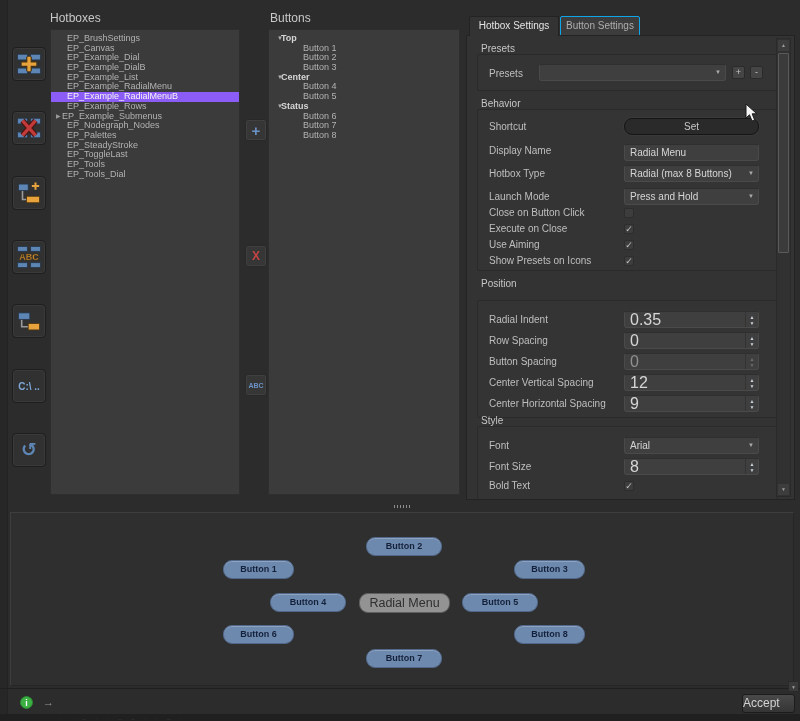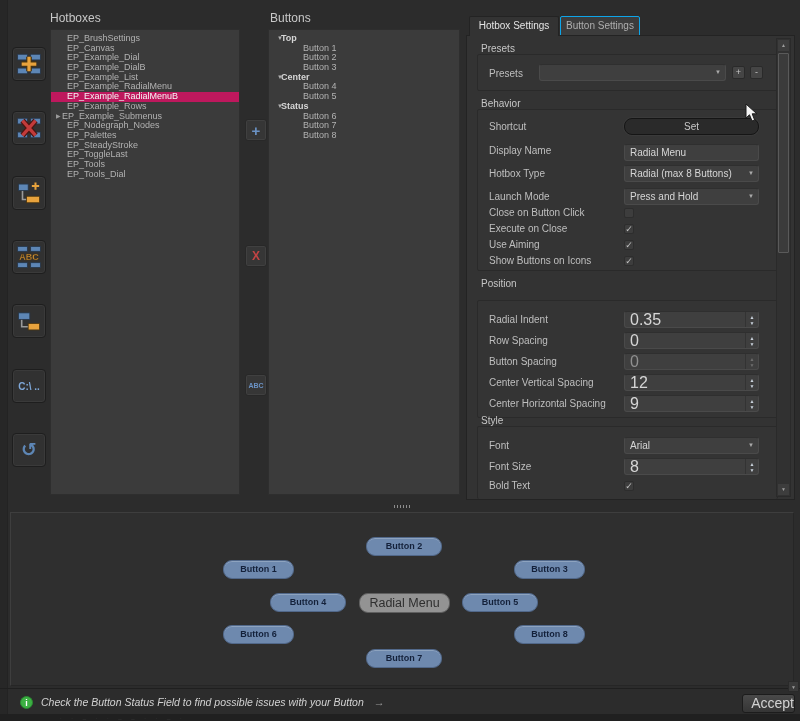--- a/index.html
+++ b/index.html
@@ -26,21 +26,21 @@
   
   .panel-title { font-size:12px; color:#c8c8c8;text-align:right; }
 
   
   .listpanel {
     background:#3b3b3b; border:1px solid #2e2e2e; overflow:hidden;
     padding-top:4px;
   }
   .lrow { height:9.7px; line-height:9.7px; font-size:9px; color:#b2b2b2; white-space:nowrap; }
   .lrow .txt { padding-left:16px; display:block; }
-  .lrow.sel { background:#be185d; color:#f5f5f5; }
+  .lrow.sel { background:#8b5cf6; color:#f5f5f5; }
   .lrow .expander { display:inline-block; width:10px; padding-left:5px; font-size:6px; color:#9a9a9a; vertical-align:top; }
   .lrow.witharrow .txt { display:inline-block; padding-left:1px; }
 
   .trow { height:9.7px; line-height:9.7px; font-size:9px; white-space:nowrap; }
   .trow .tri { display:inline-block; width:12px; padding-left:8px; font-size:6px; color:#b0b0b0; vertical-align:top; }
   .trow.group { color:#d6d6d6; font-weight:bold; }
   .trow.item { color:#b2b2b2; padding-left:34px; }
 
   
   .mid-btn {
@@ -127,21 +127,21 @@
   
   #divider { left:0; top:688px; width:800px; height:1px; background:#1f1f1f; }
   #mini-dd { left:788px; top:681px; width:11px; height:11px; background:#3a3a3a; border:1px solid #2a2a2a; font-size:5px; color:#9d9d9d; text-align:center; line-height:10px; }
   #status-bar { left:0; top:690px; width:800px; height:24px; display:flex; align-items:center; }
   #info-icon { width:13px; height:13px; border-radius:50%; background:#3cb043; border:1px solid #2a8a31;
     color:#ffffff; font-size:9px; font-weight:bold; text-align:center; line-height:12px; margin-left:20px; }
   #status-msg { margin-left:8px; font-size:10.5px; font-style:italic; color:#d2d2d2; }
   #status-arrow { margin-left:10px; font-size:11px; color:#9a9a9a; font-weight:bold; }
   #accept-btn { position:absolute; left:742px; top:694px; width:53px; height:19px;
     background:linear-gradient(#494949,#353535); border:1px solid #1c1c1c; border-radius:3px;
-    color:#d2d2d2; font-size:14px; text-align:right; line-height:17px; }
+    color:#d2d2d2; font-size:12px; text-align:left; line-height:17px; }
   #bottom-strip { left:0; top:714px; width:800px; height:7px; background:#202020; }
   #bottom-strip .ghost { opacity:.22; font-size:6px; color:#9a9a9a; padding-left:60px; letter-spacing:4px; }
 
   #cursor { left:745px; top:103px; z-index:50; }
 </style>
 </head>
 <body>
 
 <div id="window">
 
@@ -324,21 +324,21 @@
 
       <div class="cb-label" style="top:97px">Close on Button Click</div>
       <div class="checkbox" style="top:98px"></div>
 
       <div class="cb-label" style="top:113px">Execute on Close</div>
       <div class="checkbox" style="top:114px">✓</div>
 
       <div class="cb-label" style="top:129px">Use Aiming</div>
       <div class="checkbox" style="top:130px">✓</div>
 
-      <div class="cb-label" style="top:145px">Show Buttons on Icons</div>
+      <div class="cb-label" style="top:145px">Show Presets on Icons</div>
       <div class="checkbox" style="top:146px">✓</div>
     </div>
 
     <div class="section-label" style="top:242px">Position</div>
     <div class="groupbox" style="top:264px;height:118px">
       <div class="flabel" style="top:10px">Radial Indent</div>
       <div class="fctrl" style="top:10px">
           <div class="spinner">
             <input value="0.35" style="">
             <span class="spin-arrows">
@@ -433,21 +433,20 @@
     <div class="pill pv5">Button 5</div>
     <div class="pill pv6">Button 6</div>
     <div class="pill pv8">Button 8</div>
     <div class="pill pv7">Button 7</div>
   </div>
 
   <div class="abs" id="divider"></div>
   <div class="abs" id="mini-dd">▼</div>
   <div class="abs" id="status-bar">
     <div id="info-icon">i</div>
-    <div id="status-msg">Check the Button Status Field to find possible issues with your Button</div>
     <div id="status-arrow">→</div>
   </div>
   <div class="abs" id="accept-btn">Accept</div>
   <div class="abs" id="bottom-strip">
       <div class="ghost">. . _ . . _ _ . . _ .</div>
     </div>
 
   <div class="abs" id="cursor">
     <svg width="14" height="20" viewBox="0 0 14 20">
         <polygon points="1,1 1,15 4.5,11.8 7,18 9.6,16.9 7.2,10.8 11.8,10.8" fill="#f5f5f5" stroke="#1a1a1a" stroke-width="1"></polygon>

